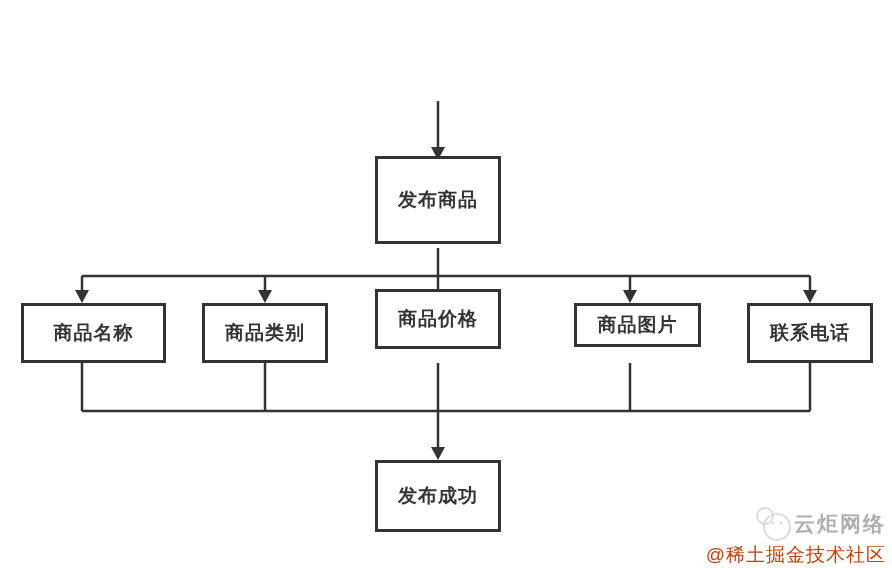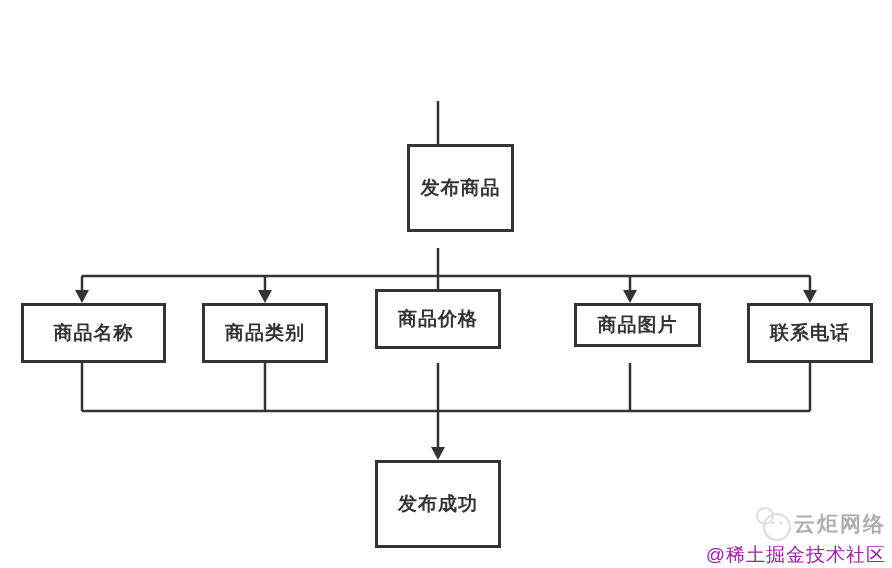--- a/index.html
+++ b/index.html
@@ -30,22 +30,22 @@
     justify-content: center;
     color: #333333;
     font-weight: bold;
     font-size: 19px;
     letter-spacing: 1px;
     white-space: nowrap;
   }
 
   
   .n-user-login      { left: 375px; top: 13px;  width: 126px; height: 88px; }
-  .n-publish-product { left: 375px; top: 144px; width: 107px; height: 88px; margin-left: 32px; }
-  .n-publish-success { left: 375px; top: 460px; width: 126px; height: 88px; }
+  .n-publish-product { left: 375px; top: 156px; width: 126px; height: 88px; }
+  .n-publish-success { left: 375px; top: 460px; width: 126px; height: 72px; }
 
   
   .n-product-name     { left: 21px;  top: 303px; width: 145px; height: 60px; }
   .n-product-category { left: 202px; top: 303px; width: 126px; height: 60px; }
   .n-product-price    { left: 375px; top: 289px; width: 126px; height: 60px; }
   .n-product-image    { left: 574px; top: 303px; width: 127px; height: 44px; }
   .n-contact-phone    { left: 747px; top: 303px; width: 126px; height: 60px; }
 
   .watermark {
     position: absolute;
@@ -60,21 +60,21 @@
     align-items: center;
     justify-content: flex-end;
   }
   .watermark .brand {
     color: #aeaeae;
     font-size: 21px;
     font-weight: bold;
     letter-spacing: 2px;
   }
   .watermark .community {
-    color: #a21caf;
+    color: #c2410c;
     font-size: 19px;
     letter-spacing: 1px;
     margin-top: 1px;
   }
 </style>
 </head>
 <body>
 
 <div class="canvas">
 

